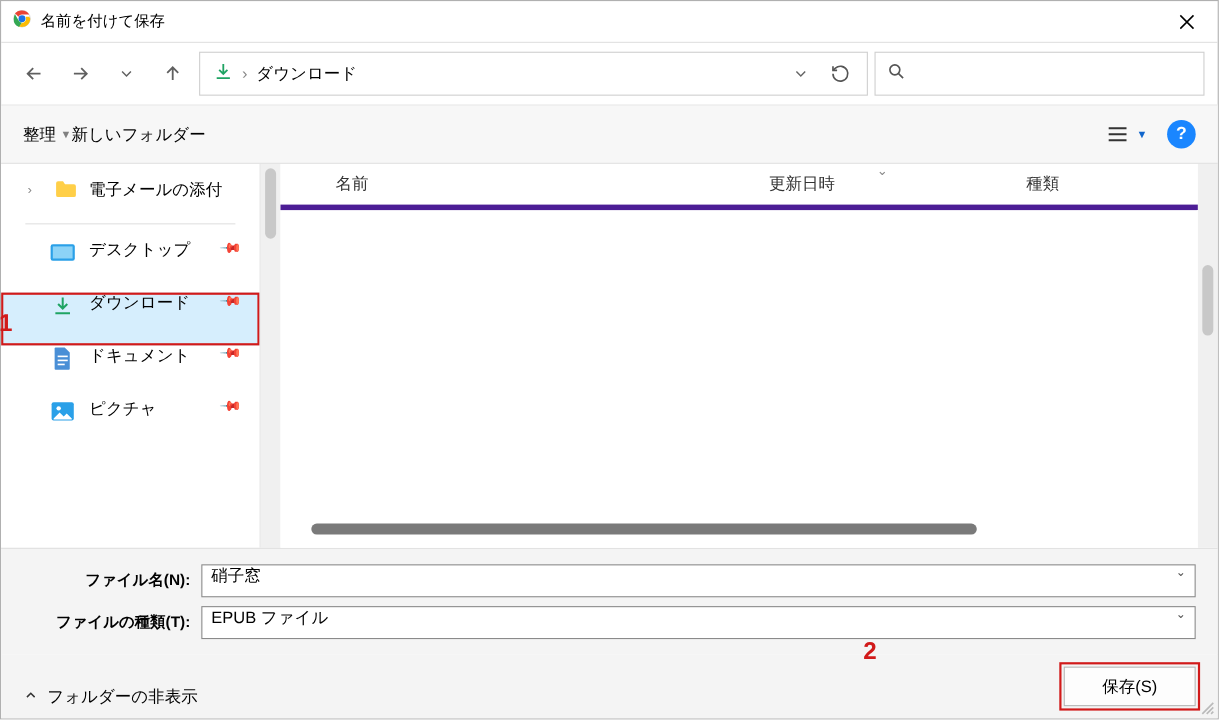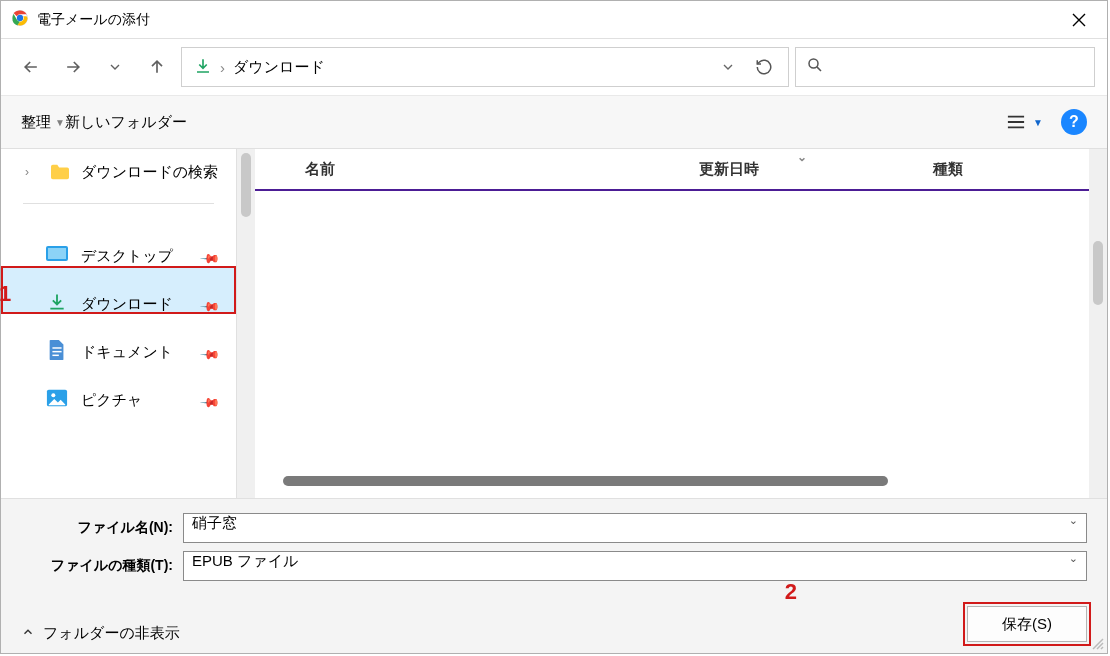--- a/index.html
+++ b/index.html
@@ -29,28 +29,28 @@
 .toolbar .right { margin-left: auto; display: flex; align-items: center; gap: 18px; }
 .toolbar .viewbtn { display: flex; align-items: center; gap: 6px; color: #333; }
 .toolbar .helpbtn { width: 26px; height: 26px; border-radius: 50%; background: #1a86ff; color: #fff; display: flex; align-items: center; justify-content: center; font-size: 16px; font-weight: bold; }
 
 .body { flex: 1; display: flex; min-height: 0; }
 .sidebar { width: 236px; border-right: 1px solid #e0e0e0; background: #fff; padding-top: 0; overflow: hidden; }
 .treeitem { height: 46px; display: flex; align-items: center; padding-left: 24px; font-size: 15px; color: #000; gap: 10px; position: relative; }
 .treeitem .expand { width: 14px; color: #888; font-size: 12px; }
 .treeitem .ficon { width: 22px; height: 18px; display: flex; align-items: center; justify-content: center; }
 .sidebar hr { border: none; border-top: 1px solid #e0e0e0; margin: 8px 22px 14px 22px; }
-.quickitem { height: 48px; display: flex; align-items: flex-end; padding-left: 44px; gap: 12px; font-size: 15px; color: #000; position: relative; }
+.quickitem { height: 48px; display: flex; align-items: flex-start; padding-left: 44px; gap: 12px; font-size: 15px; color: #000; position: relative; }
 .quickitem .qicon { width: 24px; height: 24px; display: flex; align-items: center; justify-content: center; }
 .quickitem .pin { position: absolute; right: 18px; color: #aaa; font-size: 13px; transform: rotate(45deg); }
 .quickitem.selected { background: #d6eefd; }
 .quickitem.selected-outline { outline: 2px solid #d11a1a; outline-offset: -2px; }
 
 .content { flex: 1; display: flex; flex-direction: column; position: relative; background: #fff; }
-.cols { height: 42px; display: flex; align-items: center; font-size: 15px; color: #333; border-bottom: 2px solid #4c1d95; font-weight: bold; }
+.cols { height: 42px; display: flex; align-items: center; font-size: 15px; color: #333; border-bottom: 5px solid #4c1d95; }
 .cols .col { padding: 0 14px; }
 .cols .col.name { width: 430px; padding-left: 50px; }
 .cols .col.date { width: 234px; position: relative; }
 .cols .col.type { flex: 1; }
 .cols .sortind { position: absolute; top: -10px; left: 50%; transform: translateX(-50%); color: #888; font-size: 12px; }
 .filelist { flex: 1; border-right: 1px solid #fff; overflow: hidden; position: relative; }
 .hscroll { position: absolute; bottom: 12px; left: 28px; right: 200px; height: 10px; border-radius: 5px; background: #7a7a7a; }
 .vscroll-out { width: 18px; background: #f0f0f0; display: flex; flex-direction: column; }
 .vscroll-thumb { width: 10px; height: 64px; background: #c8c8c8; margin: 4px auto 0; border-radius: 5px; }
 .right-vscroll { width: 18px; background: #f0f0f0; position: relative; }
@@ -80,21 +80,21 @@
   <div class="titlebar">
     <span>
       <svg width="18" height="18" viewBox="0 0 24 24">
           <circle cx="12" cy="12" r="10" fill="#fff" stroke="#ccc"></circle>
           <circle cx="12" cy="12" r="4.2" fill="#1a73e8"></circle>
           <path d="M12 2a10 10 0 0 1 8.7 5H12a5 5 0 0 0-4.3 2.5L3.5 5.3A10 10 0 0 1 12 2z" fill="#ea4335"></path>
           <path d="M2 12a10 10 0 0 1 1.5-5.3l4.2 7.3A5 5 0 0 0 12 17l-3.4 5A10 10 0 0 1 2 12z" fill="#34a853"></path>
           <path d="M22 12a10 10 0 0 1-13.4 9.4L12 17a5 5 0 0 0 4.3-7.5h4.4A10 10 0 0 1 22 12z" fill="#fbbc05"></path>
         </svg>
     </span>
-    <span class="title">電子メールの添付</span>
+    <span class="title">名前を付けて保存</span>
     <span class="spacer"></span>
     <div class="close">
       <svg width="14" height="14" viewBox="0 0 14 14">
           <path d="M1 1 L13 13 M13 1 L1 13" stroke="#000" stroke-width="1.4"></path>
         </svg>
     </div>
   </div>
 
   <div class="navrow">
     <div class="navbtn">
@@ -169,21 +169,21 @@
 
   <div class="body">
     <div class="sidebar">
       <div class="treeitem">
         <span class="expand">›</span>
         <span class="ficon">
             <svg width="22" height="18" viewBox="0 0 24 20">
               <path d="M2 4a2 2 0 0 1 2-2h5l2 3h9a2 2 0 0 1 2 2v9a2 2 0 0 1-2 2H4a2 2 0 0 1-2-2z" fill="#ffcf48"></path>
             </svg>
           </span>
-        <span style="white-space:nowrap;overflow:hidden;">ダウンロードの検索</span>
+        <span style="white-space:nowrap;overflow:hidden;">電子メールの添付</span>
       </div>
       <hr>
 
       <div class="quickitem">
         <span class="qicon">
             <svg width="24" height="20" viewBox="0 0 24 20">
               <rect x="1" y="2" width="22" height="15" rx="2" fill="#2aa0e8"></rect>
               <rect x="3" y="4" width="18" height="11" fill="#8cd3f7"></rect>
             </svg>
           </span>

